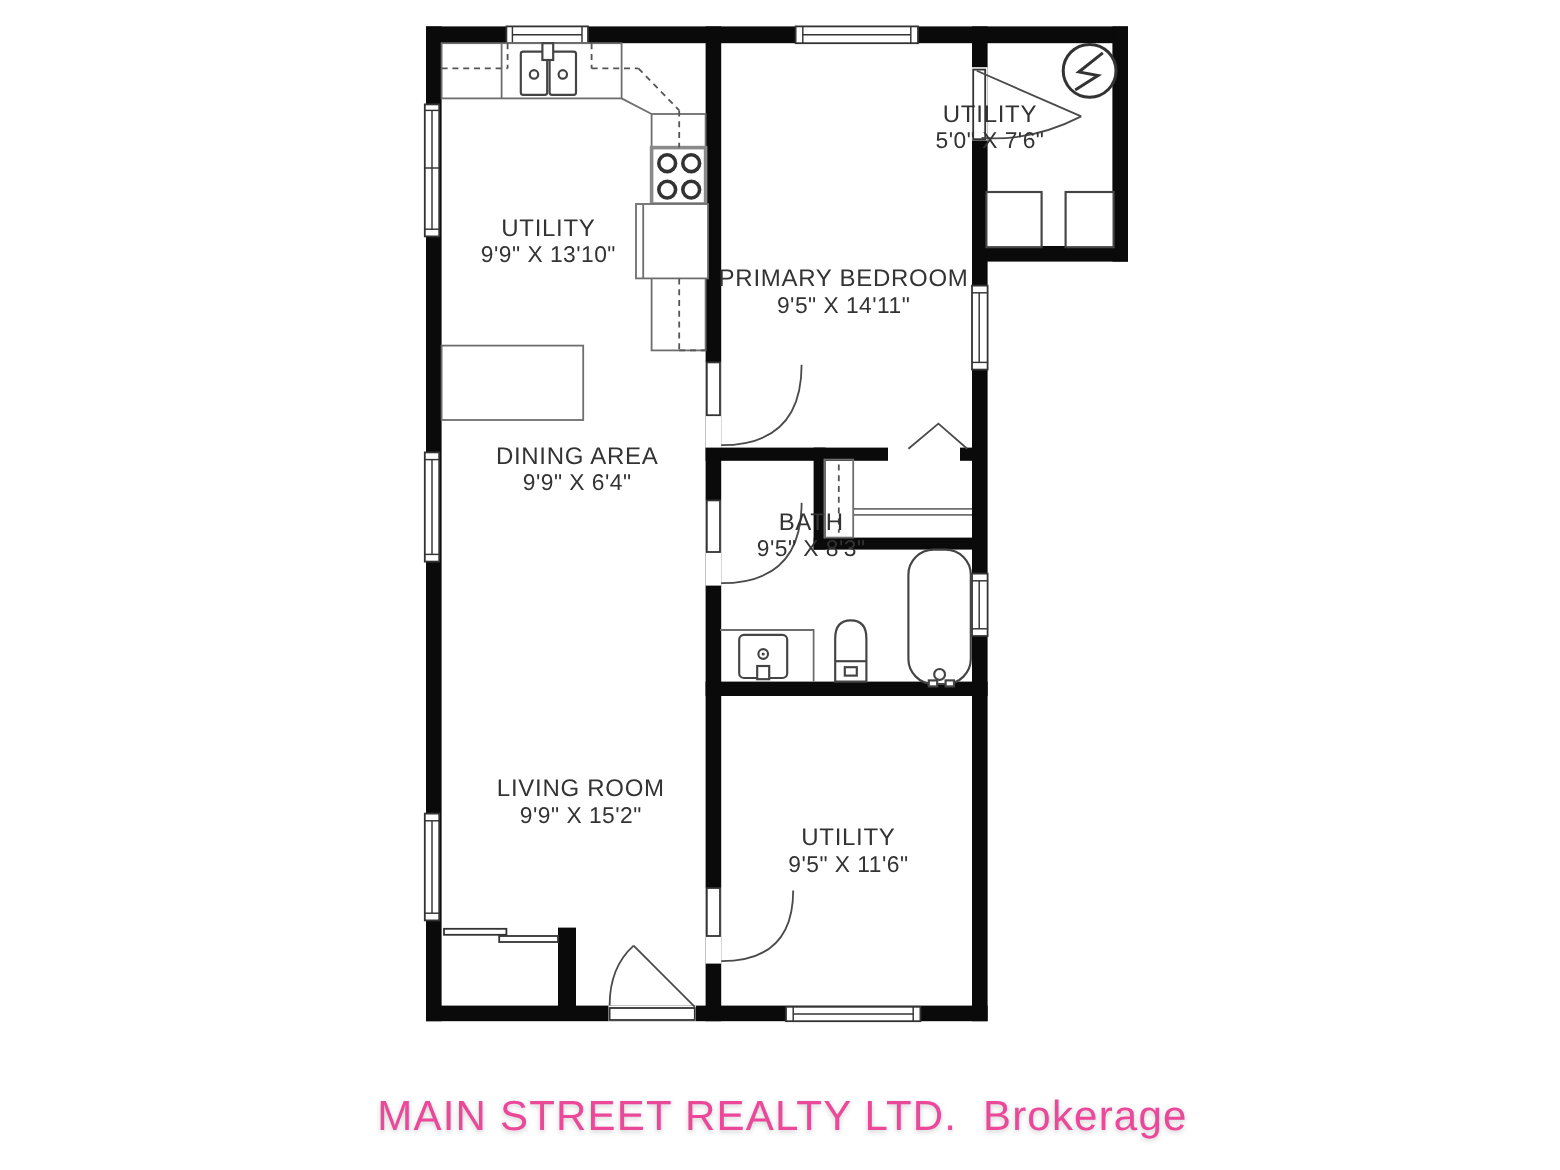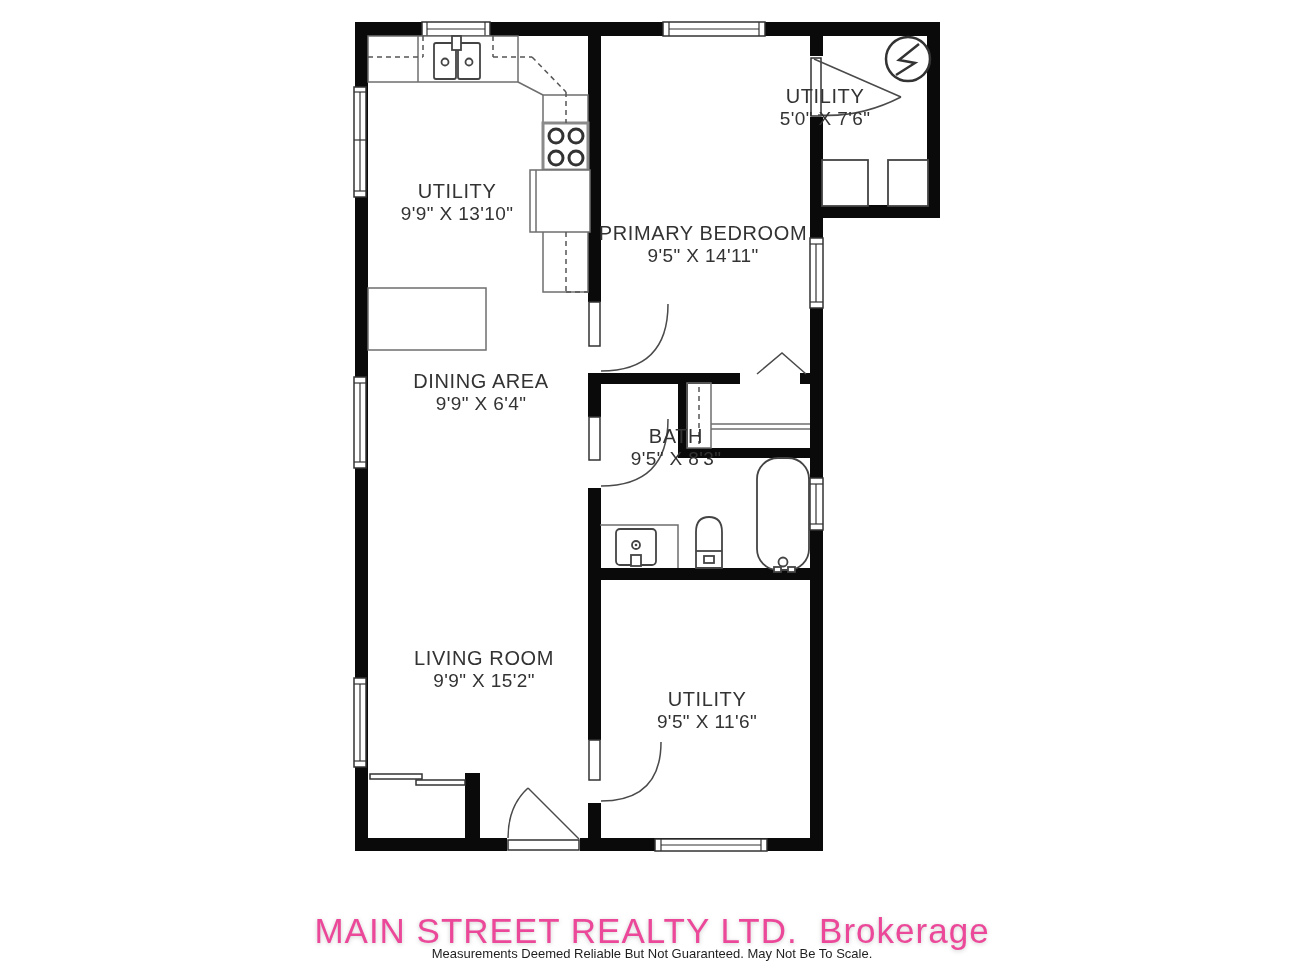--- a/index.html
+++ b/index.html
@@ -242,15 +242,14 @@
     <div class="room-name">LIVING ROOM</div>
     <div class="room-dims">9'9" X 15'2"</div>
   </div>
 
   <div class="room-label" style="left:707px;top:710px;">
     <div class="room-name">UTILITY</div>
     <div class="room-dims">9'5" X 11'6"</div>
   </div>
 
   <div class="watermark">MAIN STREET REALTY LTD.  Brokerage</div>
-  <div class="disclaimer">Measurements Deemed Reliable But Not Guaranteed. May Not Be To Scale.</div>
 
 </div>
 
 </body></html>

